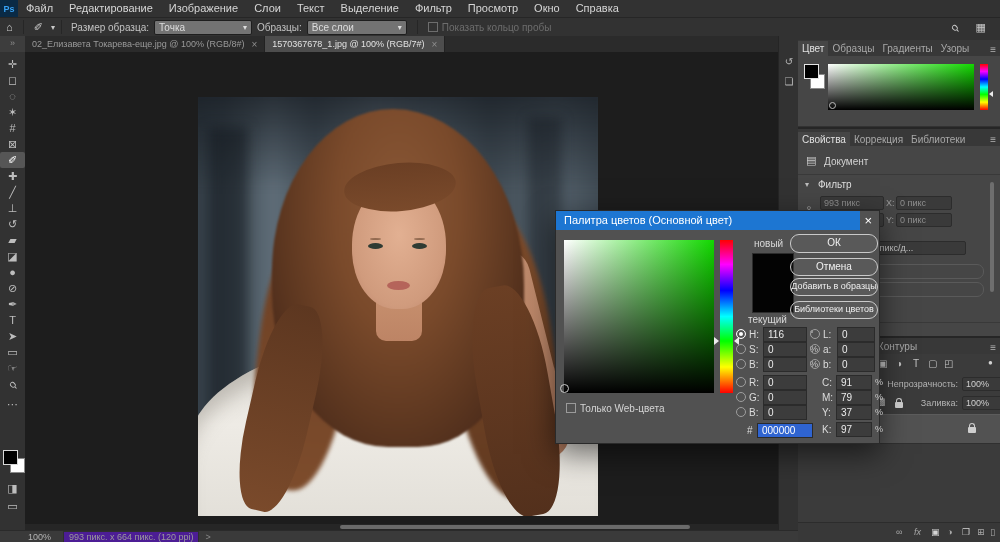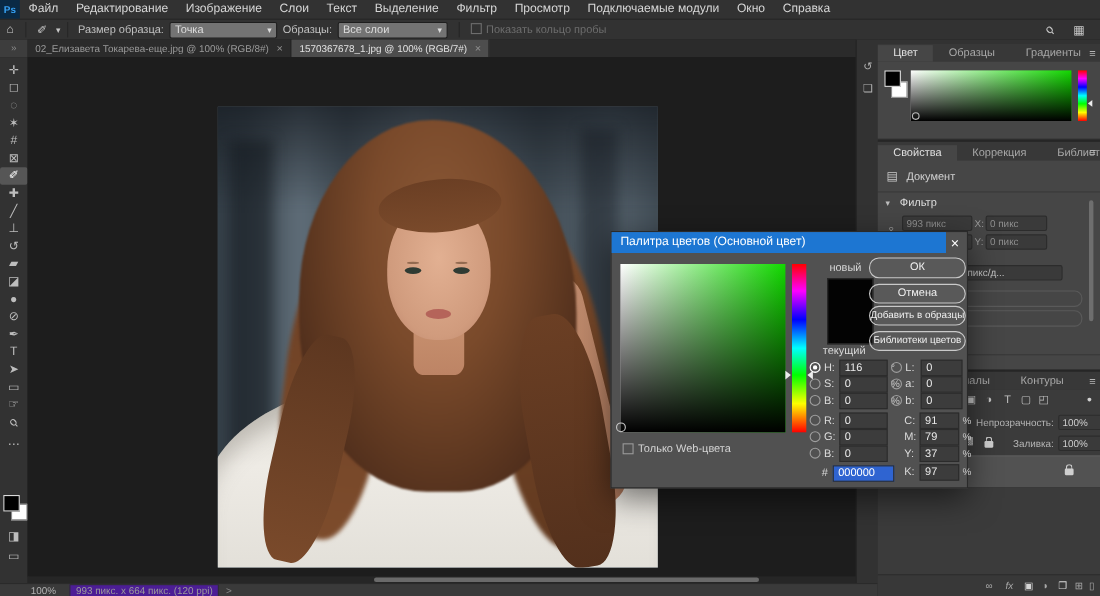--- a/index.html
+++ b/index.html
@@ -39,21 +39,21 @@
   #hthumb{position:absolute;left:315px;top:1px;width:350px;height:4px;background:#6a6a6a;border-radius:2px}
   #statusbar{left:0;top:530px;width:798px;height:12px;background:#3a3a3a;border-top:1px solid #2a2a2a;display:flex;align-items:center;font-size:9px;color:#9b9b9b}
   #status-zoom{margin-left:28px;color:#b3b3b3}
   #status-info{margin-left:12px;border:1px solid #2e2e2e;background:#4c1d95;padding:0 5px;height:10px;line-height:10px}
   
   #dock{left:778px;top:36px;width:20px;height:494px;background:#323232;border-left:1px solid #252525}
   .dock-icon{position:absolute;left:4px;width:12px;text-align:center;color:#b5b5b5;font-size:10px}
   
   #rightcol{left:798px;top:36px;width:202px;height:506px;background:#323232}
   .tabstrip{position:absolute;left:0;width:202px;background:#383838;display:flex;align-items:flex-end;font-size:10px;color:#a8a8a8}
-  .ptab{padding:2px 14px;white-space:nowrap}
+  .ptab{padding:2px 4px;white-space:nowrap}
   .ptab.active{background:#464646;color:#e0e0e0}
   .pmenu{position:absolute;right:4px;color:#b5b5b5;font-size:10px}
   .pbody{position:absolute;left:0;width:202px;background:#464646}
   .field{background:#3a3a3a;border:1px solid #2c2c2c;border-radius:2px;color:#8f8f8f;font-size:9px;padding:0 3px;height:12px;line-height:12px}
   .divider{position:absolute;left:0;width:202px;height:1px;background:#393939}
   .lockicon{display:inline-block;width:8px;height:6px;background:#cfcfcf;border-radius:1px;position:relative;vertical-align:1px}
   .lockicon:before{content:"";position:absolute;left:1px;top:-4px;width:4px;height:4px;border:1px solid #cfcfcf;border-bottom:none;border-radius:3px 3px 0 0}
   
   #picker{left:555px;top:210px;width:323px;height:232px;background:#515151;border:1px solid #2a2a2a;box-shadow:0 10px 28px rgba(0,0,0,.55);z-index:10}
   #picker-title{position:absolute;left:0;top:0;width:304px;height:19px;background:#1d76d2;color:#fff;font-size:11px;line-height:19px;padding-left:8px;box-sizing:border-box}
@@ -81,21 +81,20 @@
 <div id="menubar" class="abs">
   <div id="ps-logo">Ps</div>
   <span class="menu-item">Файл</span>
   <span class="menu-item">Редактирование</span>
   <span class="menu-item">Изображение</span>
   <span class="menu-item">Слои</span>
   <span class="menu-item">Текст</span>
   <span class="menu-item">Выделение</span>
   <span class="menu-item">Фильтр</span>
   <span class="menu-item">Просмотр</span>
-  <span class="menu-item">Подключаемые модули</span>
   <span class="menu-item">Окно</span>
   <span class="menu-item">Справка</span>
 </div>
 
 <div id="optionsbar" class="abs">
   <span class="opt-icon">⌂</span>
   <span class="opt-sep"></span>
   <span class="opt-icon">✐</span>
   <span class="opt-icon" style="padding:0 2px;font-size:8px">▾</span>
   <span class="opt-sep"></span>

